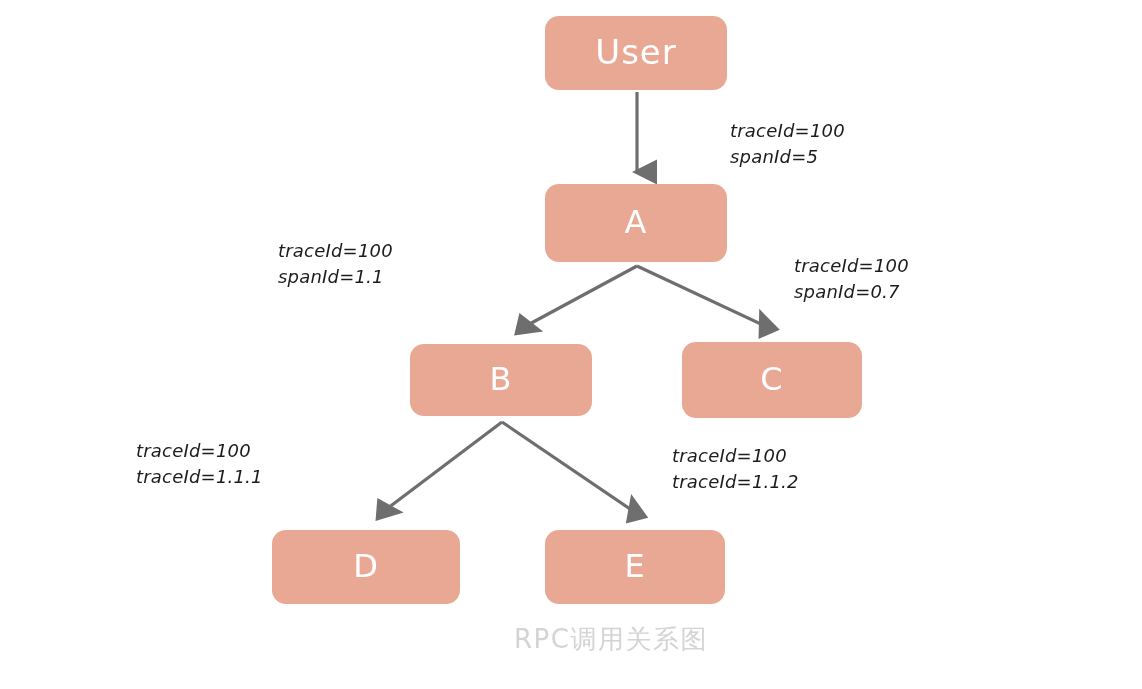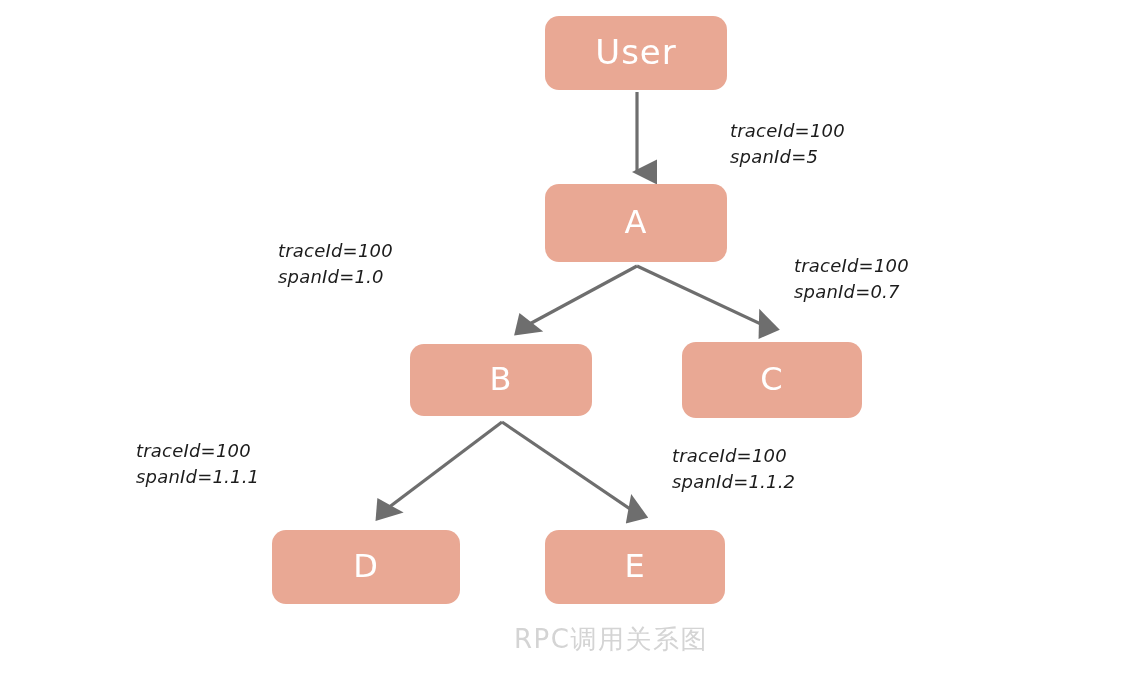--- a/index.html
+++ b/index.html
@@ -123,33 +123,33 @@
     <span class="node-label">E</span>
   </div>
 
   <div class="edge-label" id="lbl-user-to-a" style="left: 690px; top: 118px; color: rgb(28, 28, 28);">
     <span class="l1">traceId=100</span>
     <span class="l2">spanId=5</span>
   </div>
 
   <div class="edge-label" id="lbl-a-to-b" style="left: 238px; top: 238px; color: rgb(28, 28, 28);">
     <span class="l1">traceId=100</span>
-    <span class="l2">spanId=1.0</span>
+    <span class="l2">spanId=1.1</span>
   </div>
 
   <div class="edge-label" id="lbl-a-to-c" style="left: 754px; top: 253px; color: rgb(28, 28, 28);">
     <span class="l1">traceId=100</span>
     <span class="l2">spanId=0.7</span>
   </div>
 
   <div class="edge-label" id="lbl-b-to-d" style="left: 96px; top: 438px; color: rgb(28, 28, 28);">
     <span class="l1">traceId=100</span>
-    <span class="l2">spanId=1.1.1</span>
+    <span class="l2">traceId=1.1.1</span>
   </div>
 
   <div class="edge-label" id="lbl-b-to-e" style="left: 632px; top: 443px; color: rgb(28, 28, 28);">
     <span class="l1">traceId=100</span>
-    <span class="l2">spanId=1.1.2</span>
+    <span class="l2">traceId=1.1.2</span>
   </div>
 
   <div class="caption" id="caption" style="top: 622px; color: rgb(212, 212, 212);">RPC调用关系图</div>
 
 </div>
 
 </body></html>

